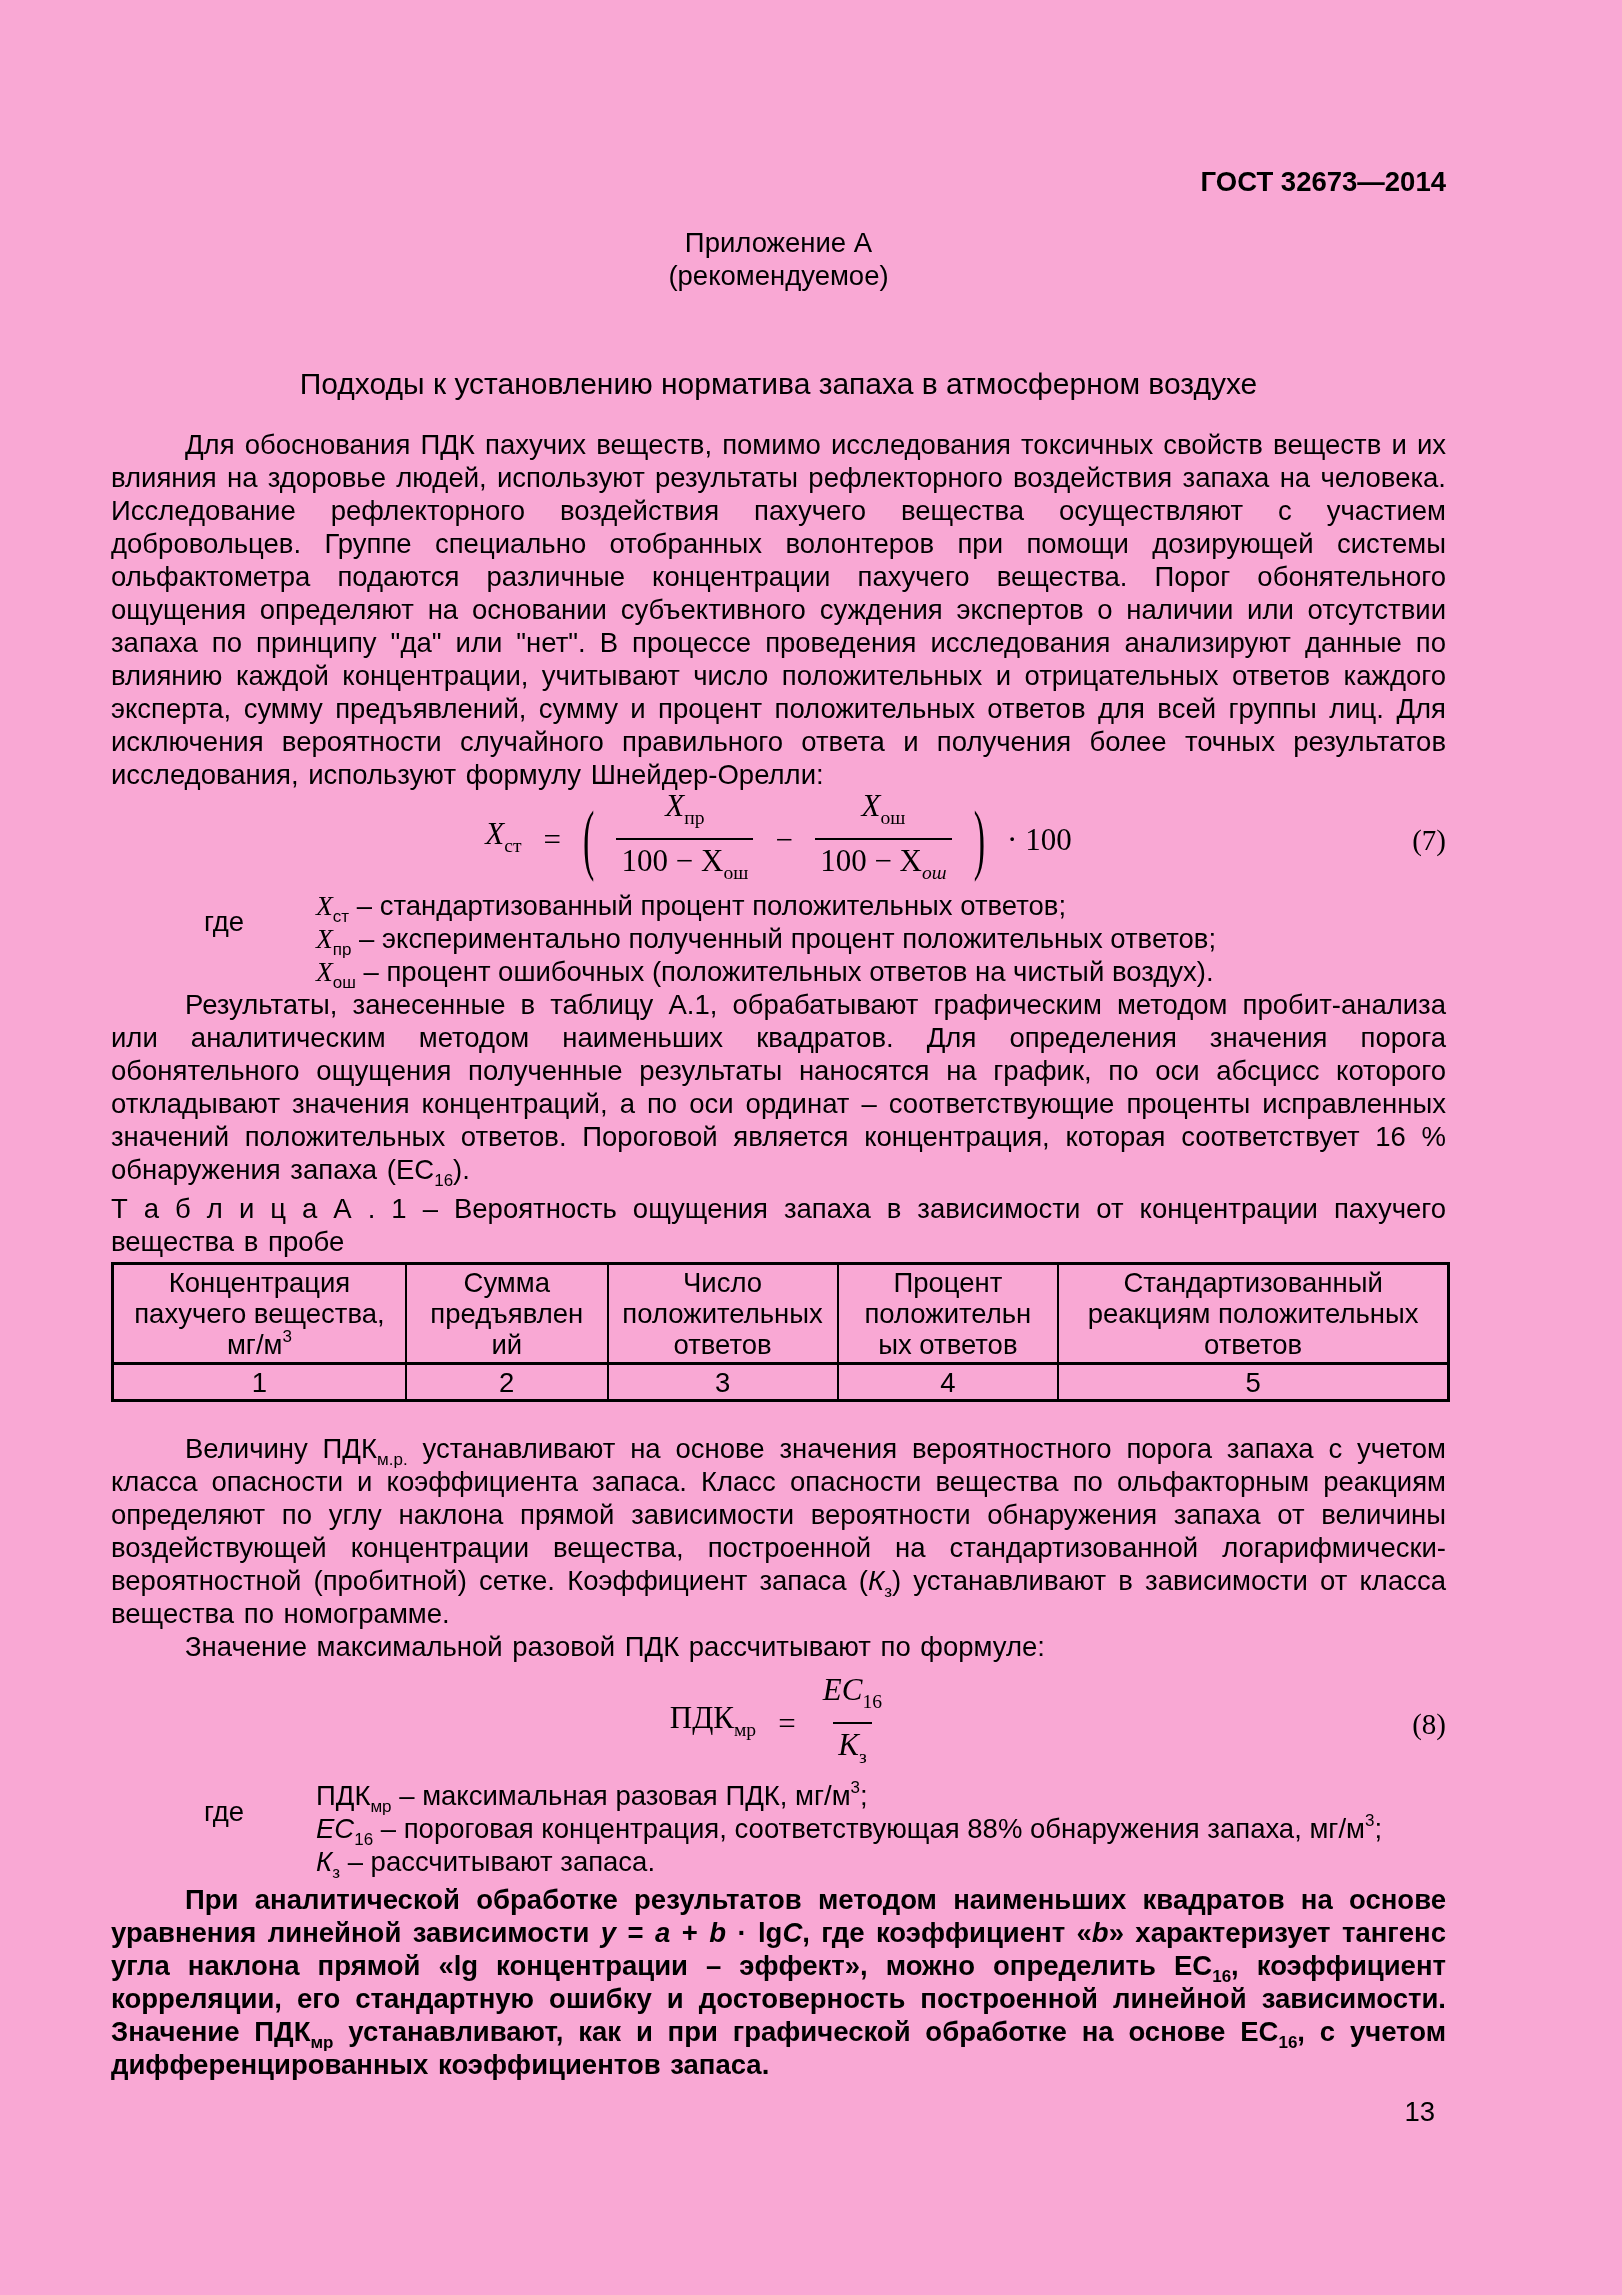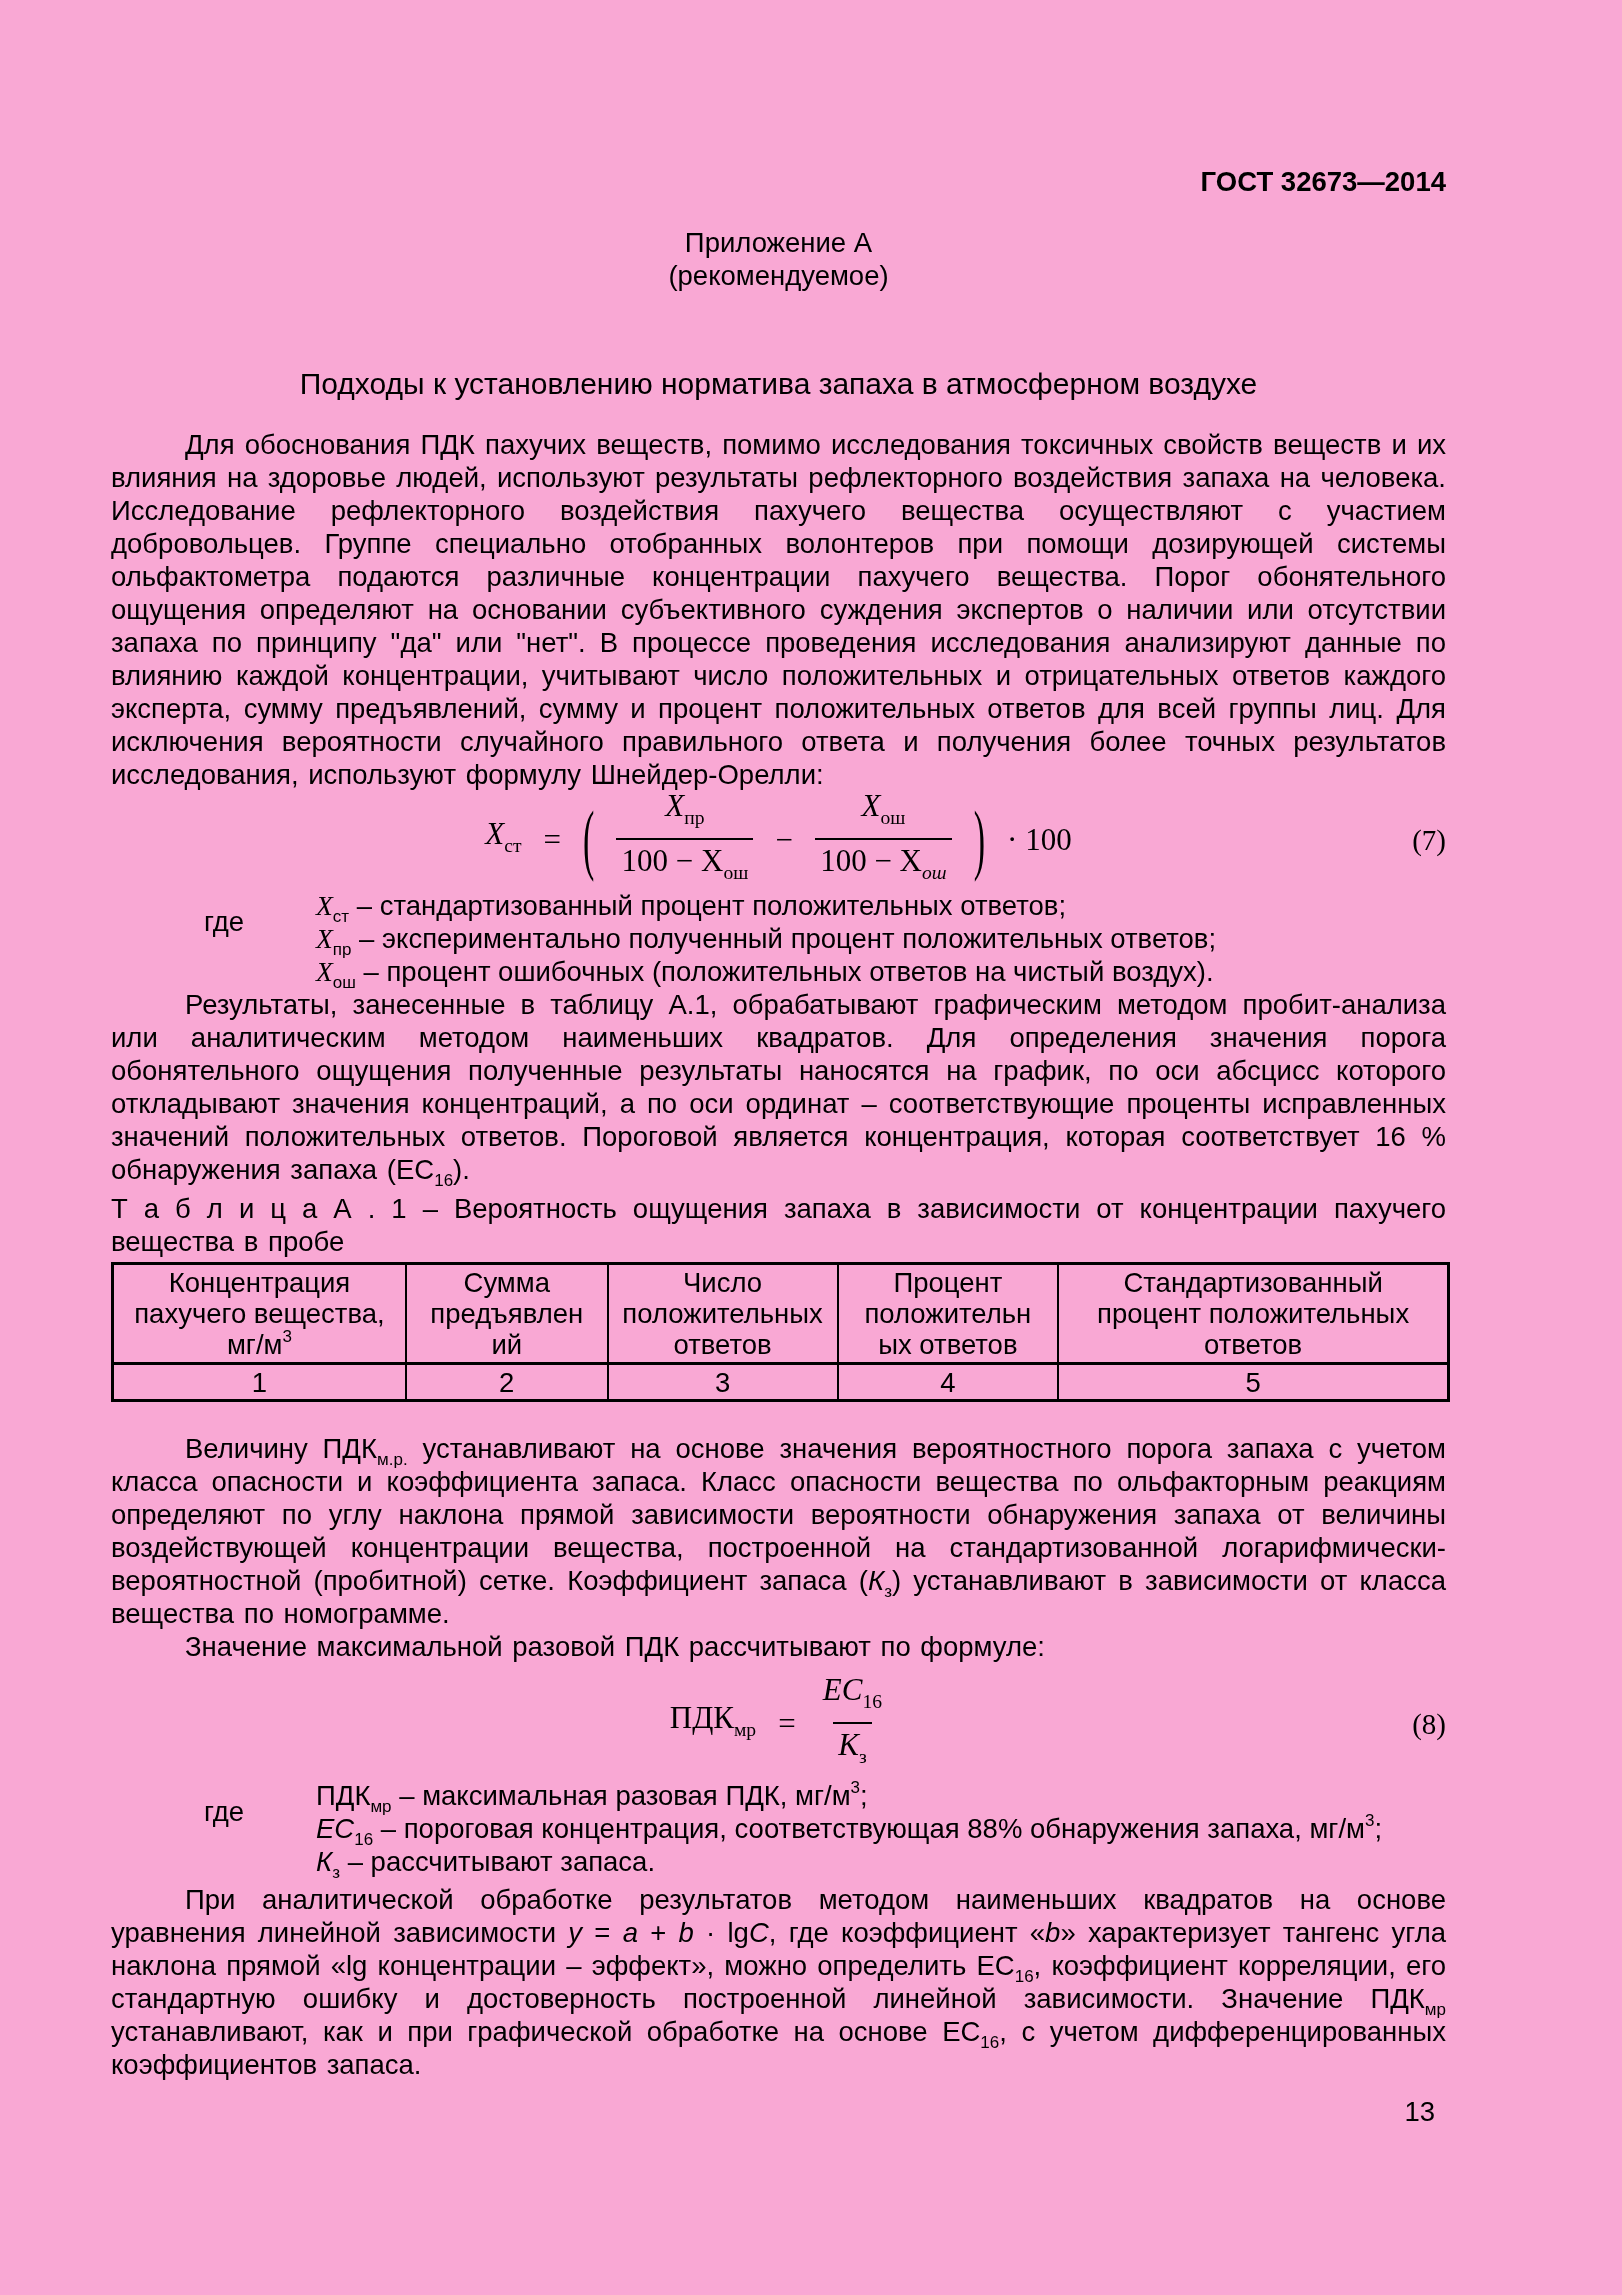--- a/index.html
+++ b/index.html
@@ -8,21 +8,21 @@
   .content{position:absolute;left:111px;top:0;width:1335px;}
   .gost-header{margin-top:165px;text-align:right;font-weight:bold;}
   .annex1{margin-top:27.5px;text-align:center;}
   .annex2{text-align:center;}
   .main-title{margin-top:73px;text-align:center;font-weight:normal;font-size:30px;line-height:37px;}
   .para{text-align:justify;text-indent:74px;word-spacing:2px;}
   .p1{margin-top:26px;}
   .p2{margin-top:0;}
   .p3{margin-top:29.4px;}
   .p5{margin-top:0;}
-  .p4{margin-top:5.2px;}
+  .p4{margin-top:5.2px;font-weight:bold;}
   .formula-block{position:relative;height:98px;display:flex;align-items:center;justify-content:center;
         font-family:"Liberation Serif",serif;font-size:31px;line-height:34px;}
   .fb8{height:111px;margin-top:5.2px;}
   .fx-row{display:inline-flex;align-items:center;gap:22px;}
   .fx-it{font-style:italic;}
   .fx-sub{font-size:19.6px;vertical-align:-7.9px;}
   .frac{display:inline-flex;flex-direction:column;align-items:center;}
   .frac .num{padding:0 5.2px 2.6px;}
   .frac .den{border-top:2.6px solid #000;padding:3.9px 5.2px 0;}
   .paren{display:inline-block;transform:scaleY(2.3);font-size:34px;}
@@ -107,21 +107,21 @@
           <th><span>Сумма
 предъявлен
 ий</span></th>
           <th><span>Число
 положительных
 ответов</span></th>
           <th><span>Процент
 положительн
 ых ответов</span></th>
           <th><span>Стандартизованный
-процент положительных
+реакциям положительных
 ответов</span></th>
         </tr>
       </thead>
       <tbody>
         <tr>
           <td>1</td>
           <td>2</td>
           <td>3</td>
           <td>4</td>
           <td>5</td>

